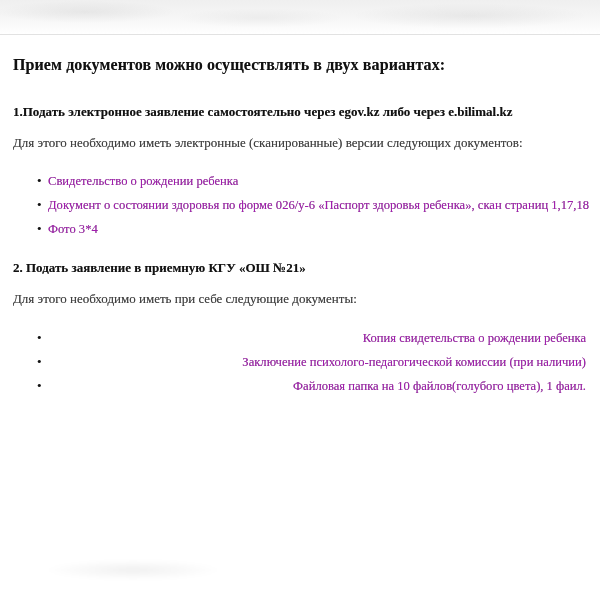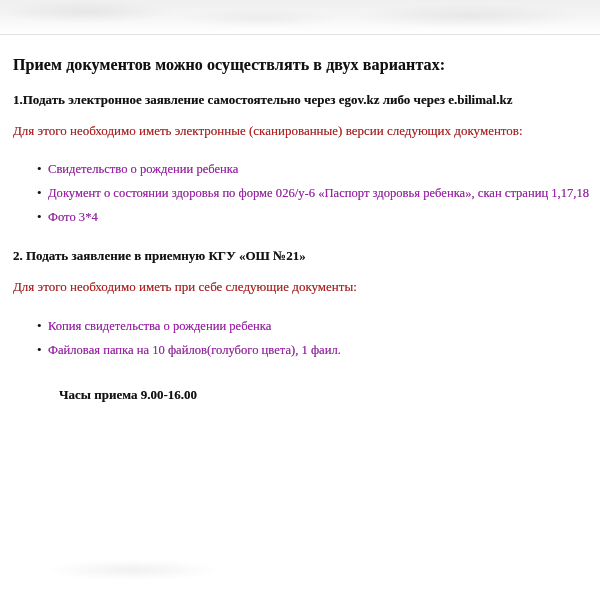--- a/index.html
+++ b/index.html
@@ -55,36 +55,36 @@
     color: #111111;
   }
   .sec-heading {
     margin: 0;
     font-size: 13px;
     line-height: 15px;
     font-weight: bold;
     white-space: nowrap;
     color: #121212;
   }
-  .sec1 .sec-heading { margin-top: 18px; }
+  .sec1 .sec-heading { margin-top: 30px; }
   .sec2 .sec-heading { margin-top: 19px; }
   .intro {
     margin: 16px 0 0 0;
     font-size: 13px;
     line-height: 15px;
     white-space: nowrap;
-    color: #b91c1c;
+    color: #404040;
   }
   .sec2 .intro { }
   ul.doc-list {
     margin: 19px 0 0 0;
     padding: 0;
     list-style: none;
   }
-  .sec2 ul.doc-list { margin-top: 20px; }
+  .sec2 ul.doc-list { margin-top: 20px; text-align: right; }
   ul.doc-list li {
     position: relative;
     margin: 0;
     padding: 0 0 0 35px;
     font-size: 12.6px;
     line-height: 24px;
     white-space: nowrap;
     color: #a21caf;
   }
   ul.doc-list li::before {
@@ -127,20 +127,20 @@
         <li>Документ о состоянии здоровья по форме 026/у-6 «Паспорт здоровья ребенка», скан страниц  1,17,18</li>
         <li>Фото 3*4</li>
       </ul>
     </section>
 
     <section class="sec2">
       <h2 class="sec-heading">2. Подать заявление в приемную КГУ «ОШ №21»</h2>
       <p class="intro">Для этого необходимо иметь при себе следующие документы:</p>
       <ul class="doc-list">
         <li>Копия свидетельства о рождении ребенка</li>
+        <li>Заключение психолого-педагогической комиссии (при наличии)</li>
         <li>Файловая папка на 10 файлов(голубого цвета), 1 фаил.</li>
       </ul>
     </section>
 
-    <p class="footer-hours">Часы приема 9.00-16.00</p>
 
   </div>
 </div>
 
 </body></html>

